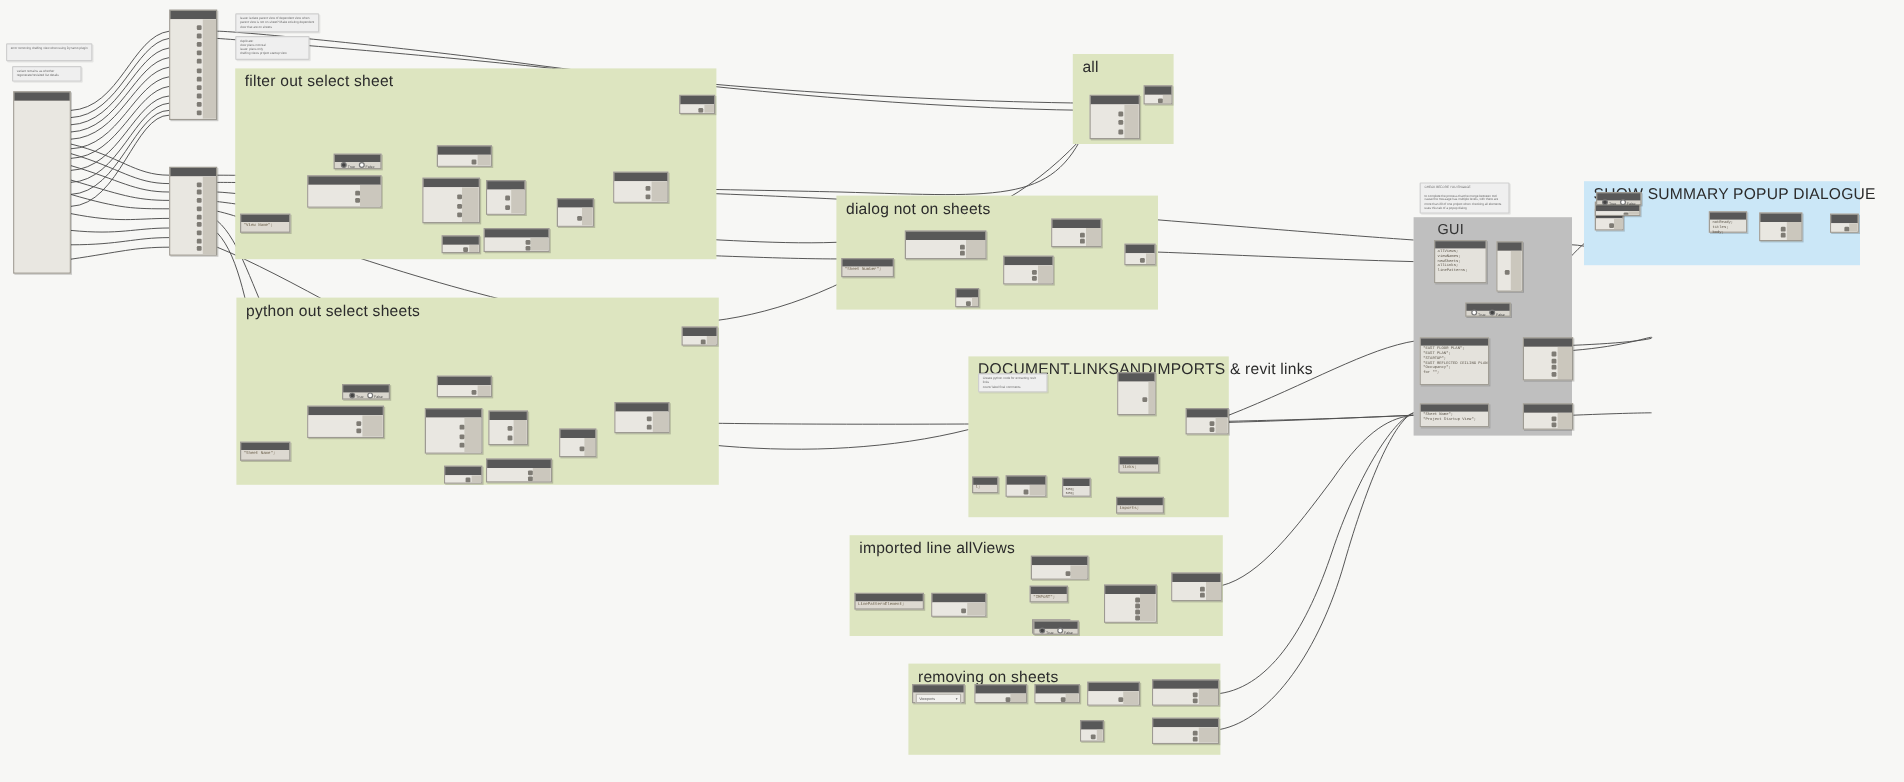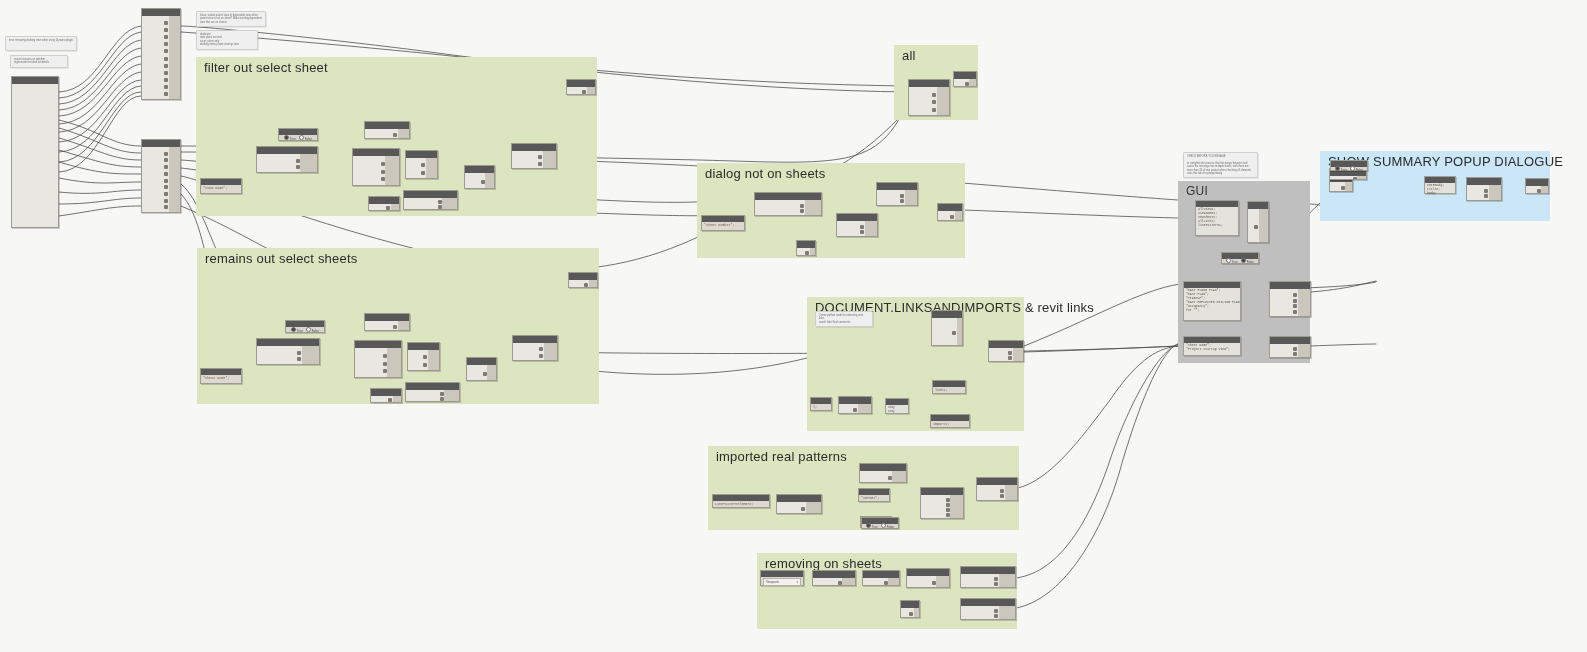--- a/index.html
+++ b/index.html
@@ -6,21 +6,21 @@
   body{font-family:"Liberation Sans",sans-serif;}
   #canvas{position:relative;width:1587px;height:652px;background:#f7f7f5;overflow:hidden;}
   #wires{position:absolute;left:0;top:0;width:1587px;height:652px;pointer-events:none;}
 
   .group{position:absolute;box-sizing:border-box;}
   .group.green{background:#dde5c0;}
   .group.blue{background:#cbe7f7;}
   .group.gray{background:#bfbfbf;}
   .group-title{position:absolute;left:8px;top:3px;font-size:13px;color:#2b2b2b;
     letter-spacing:.2px;white-space:nowrap;font-family:"Liberation Sans",sans-serif;}
-  .group.gray .group-title{font-size:12px;color:#333;}
+  .group.gray .group-title{font-size:12px;color:#333;margin-left:12px;}
 
   .node{position:absolute;box-sizing:border-box;background:#ddd9d1;
     border:1px solid #9d9a92;box-shadow:1px 1px 0 rgba(0,0,0,.18);}
   .node .hdr{height:7px;background:#585858;}
   .node .body{position:relative;height:calc(100% - 7px);background:#e9e7e1;overflow:hidden;}
   .node .bodyR{position:absolute;right:0;top:0;bottom:0;background:#cbc7bd;}
   .pmark{position:absolute;width:4px;height:4px;background:#7e7b74;border-radius:1px;}
 
   .codeblk{position:absolute;box-sizing:border-box;background:#e4e2dc;
     border:1px solid #a19e96;box-shadow:1px 1px 0 rgba(0,0,0,.15);}
@@ -178,33 +178,33 @@
       <path d="M1502,190 C1512,190 1518,188 1525,186" fill="none" stroke="#4f4f4f" stroke-width="0.8"></path>
       <path d="M1502,196 C1512,194 1518,190 1525,190" fill="none" stroke="#4f4f4f" stroke-width="0.8"></path>
       <path d="M1310,204 C1316,204 1322,206 1329,206" fill="none" stroke="#4f4f4f" stroke-width="0.8"></path>
     </svg>
 
   <div id="groups-layer">
       <div class="group green" style="left: 196px; top: 57px; width: 401px; height: 159px;">
         <div class="group-title">filter out select sheet</div>
       </div>
       <div class="group green" style="left: 197px; top: 248px; width: 402px; height: 156px;">
-        <div class="group-title">remains out select sheets</div>
+        <div class="group-title">python out select sheets</div>
       </div>
       <div class="group green" style="left: 894px; top: 45px; width: 84px; height: 75px;">
         <div class="group-title">all</div>
       </div>
       <div class="group green" style="left: 697px; top: 163px; width: 268px; height: 95px;">
         <div class="group-title">dialog not on sheets</div>
       </div>
       <div class="group green" style="left: 807px; top: 297px; width: 217px; height: 134px;">
         <div class="group-title">DOCUMENT.LINKSANDIMPORTS &amp; revit links</div>
       </div>
       <div class="group green" style="left: 708px; top: 446px; width: 311px; height: 84px;">
-        <div class="group-title">imported real patterns</div>
+        <div class="group-title">imported line allViews</div>
       </div>
       <div class="group green" style="left: 757px; top: 553px; width: 260px; height: 76px;">
         <div class="group-title">removing on sheets</div>
       </div>
       <div class="group gray" style="left: 1178px; top: 181px; width: 132px; height: 182px;">
         <div class="group-title">GUI</div>
       </div>
       <div class="group blue" style="left: 1320px; top: 151px; width: 230px; height: 70px;">
         <div class="group-title">SHOW SUMMARY POPUP DIALOGUE</div>
       </div>

